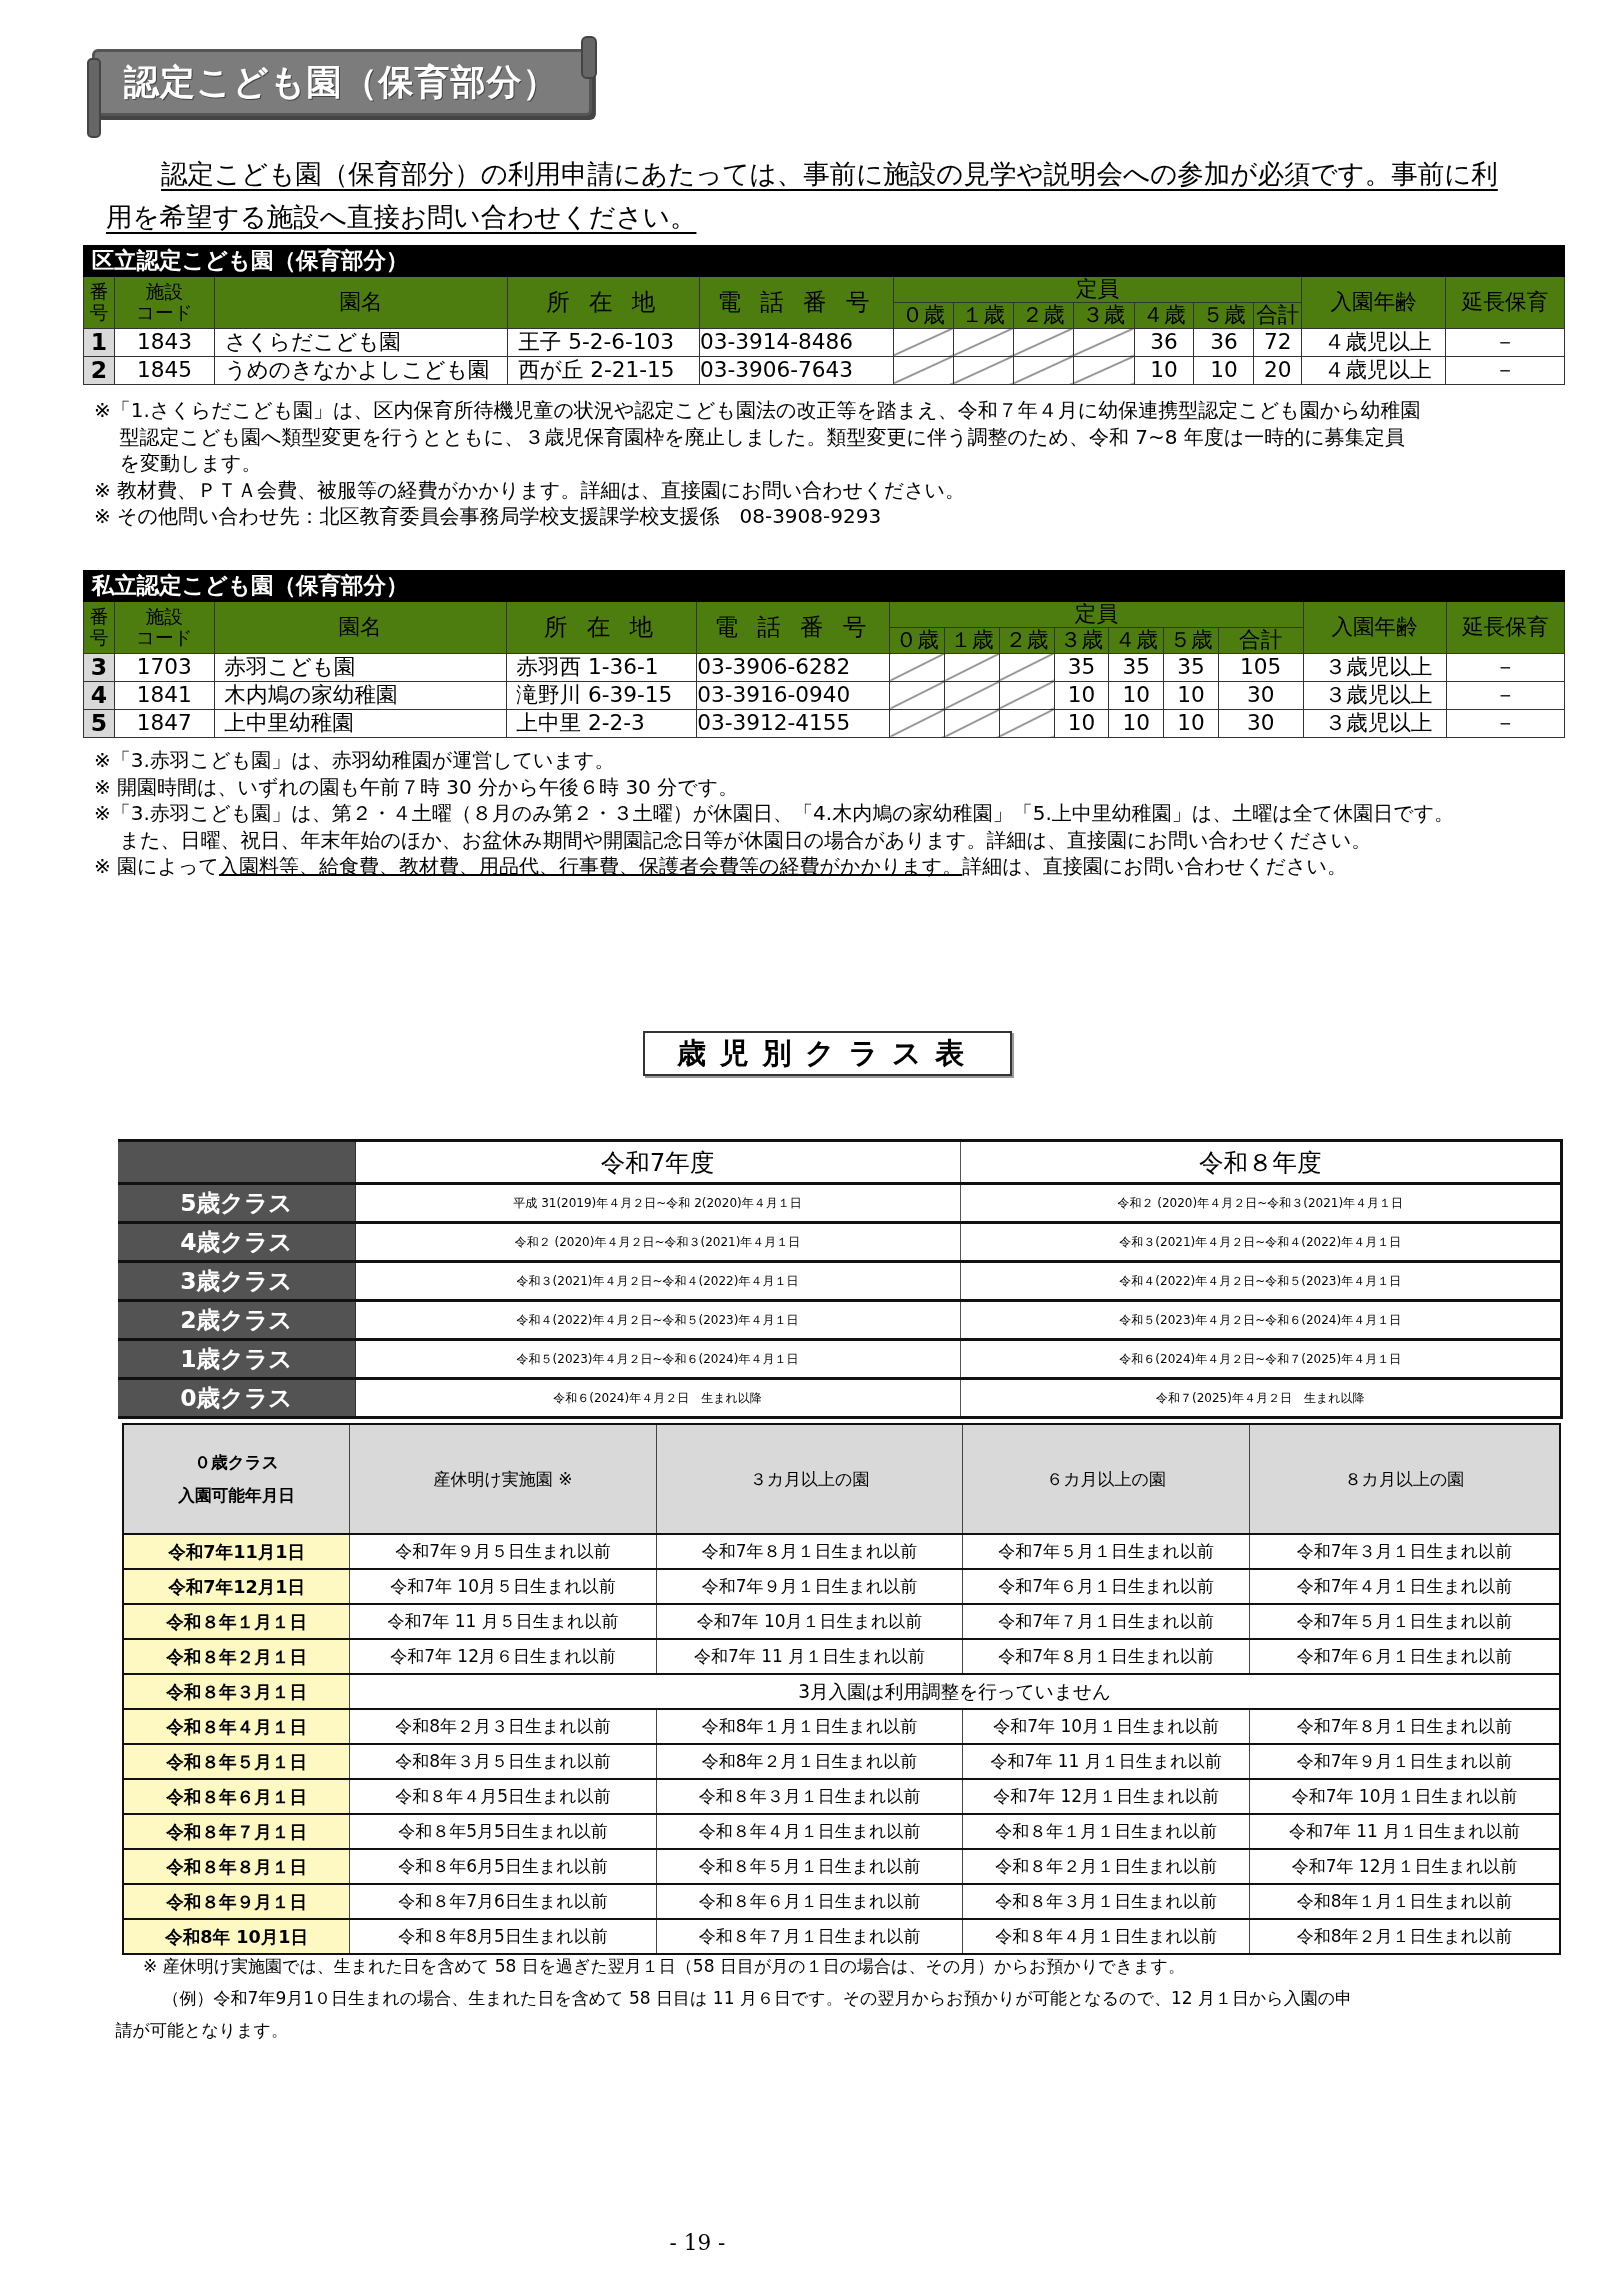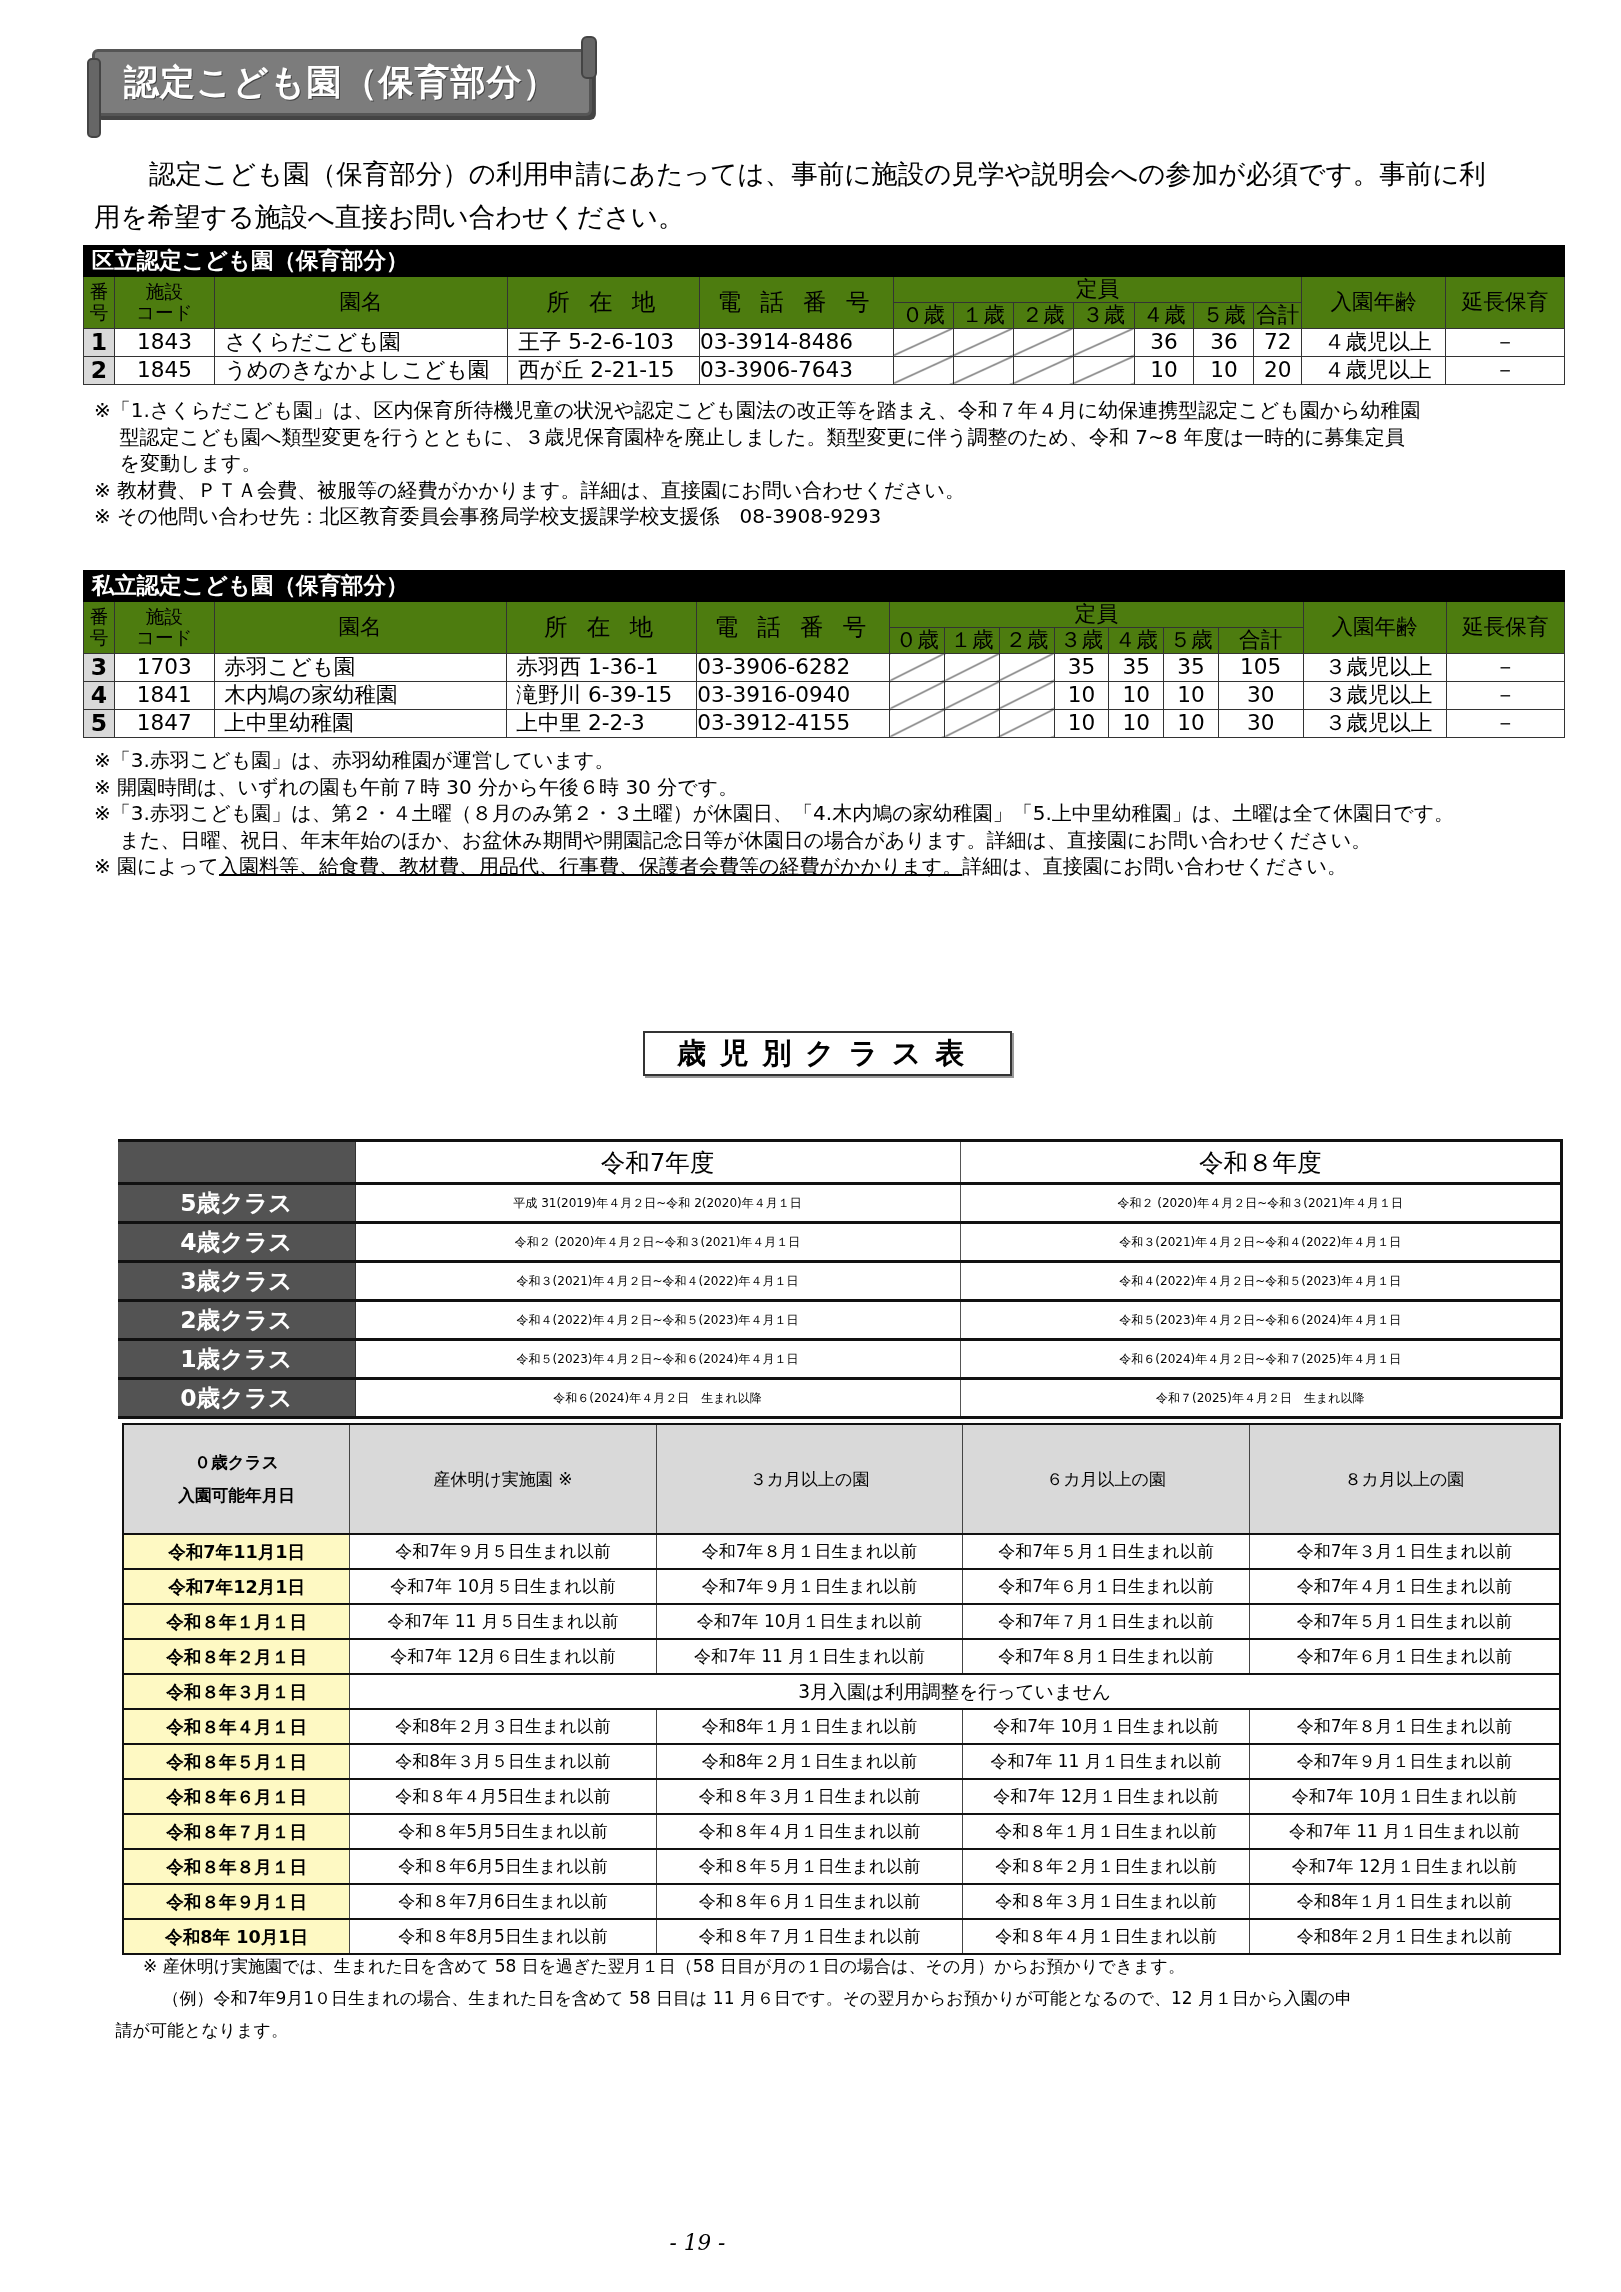--- a/index.html
+++ b/index.html
@@ -13,21 +13,21 @@
     background: #7c7c7c; border: 3.9px solid #555; border-radius: 5.9px;
     box-shadow: 3.9px 3.9px 0 #444; display: flex; align-items: center; padding-left: 29px; }
   .banner::before { content: ""; position: absolute; left: -7.8px; top: 5.9px; width: 9.8px; height: 76px;
     background: #666; border-radius: 4.9px; border: 2px solid #444; }
   .banner::after { content: ""; position: absolute; right: -7.8px; top: -15.7px; width: 11.8px; height: 39px;
     background: #666; border-radius: 5.9px; border: 2px solid #444; }
   .banner-text { color: #fff; font-size: 35px; font-weight: bold; letter-spacing: 1px;
     text-shadow: 1px 1px 0 #444; }
 
   .intro { position: absolute; left: 78px; top: 152px; width: 1490px; font-size: 26.5px; line-height: 43px; }
-  .intro span { text-underline-offset: 5.9px; }
+  .intro span { text-decoration: underline; text-underline-offset: 5.9px; margin-left: 12px; }
   .intro .l1 { display: block; padding-left: 55px; }
 
   
   .ftable { position: absolute; left: 67px; width: 1482px; border-collapse: collapse; font-size: 21.6px; }
   .ftable td, .ftable th { border: 1.5px solid #333; font-weight: normal; line-height: 1.15; }
   .ftable .caption-row td { background: #000; color: #fff; font-weight: bold; font-size: 22.5px;
     padding: 2px 7.8px; border: 1.5px solid #000; height: 29px; }
   .ftable .hdr th { background: #4d7c0f; text-align: center; }
   .ftable .hdr th.big { font-size: 23.5px; letter-spacing: 5.9px; }
   .ftable .hdr th.small { font-size: 18.6px; }
@@ -62,21 +62,21 @@
   .ztable tr.head td.rowlab { font-size: 16.7px; line-height: 33px; }
   .ztable { border: 2px solid #111; }
   .ztable td.full { font-size: 18.6px; }
 
   .foot-notes { position: absolute; left: 127px; top: 1950px; width: 1431px; font-size: 17px; line-height: 32px; }
   .foot-notes p.i1 { padding-left: 0; }
   .foot-notes p.i2 { padding-left: 19.6px; }
   .foot-notes p.i3 { margin-left: -27.4px; }
 
   .page-num { position: absolute; top: 2230px; left: 0; width: 1363px; text-align: center;
-    font-family: "DejaVu Serif", "Liberation Serif", serif; font-size: 21.6px; font-style: italic; }
+    font-family: "DejaVu Serif", "Liberation Serif", serif; font-size: 21.6px; }
 </style>
 </head>
 <body>
 
 <div class="page">
 
   <div class="banner">
     <span class="banner-text">認定こども園（保育部分）</span>
   </div>
 

